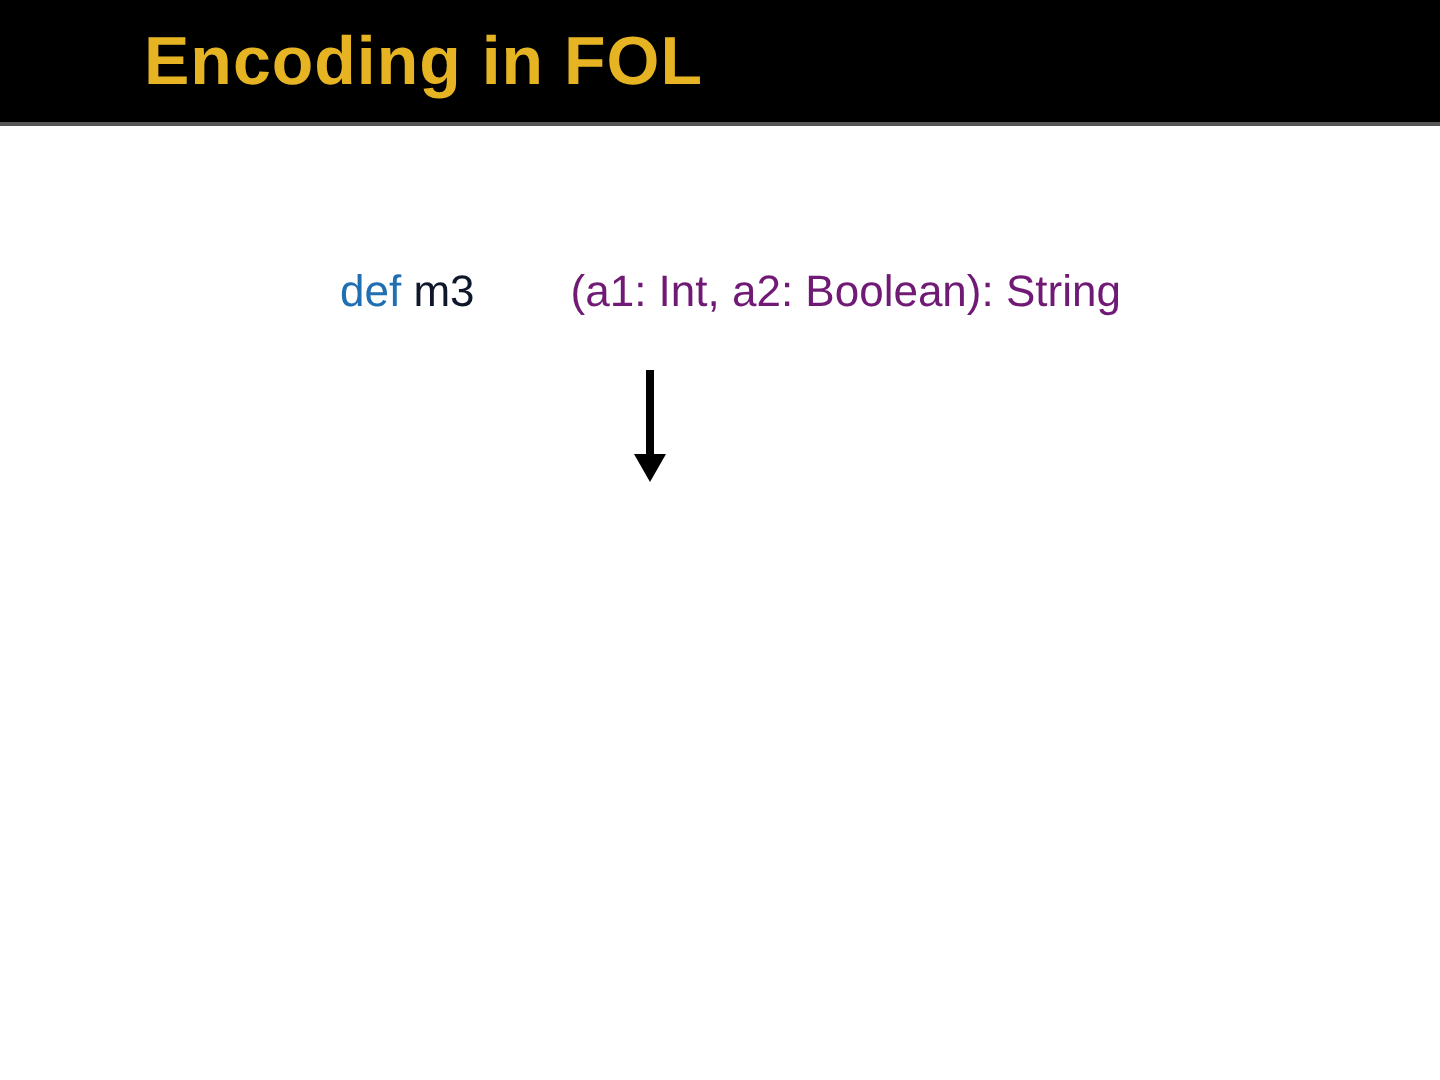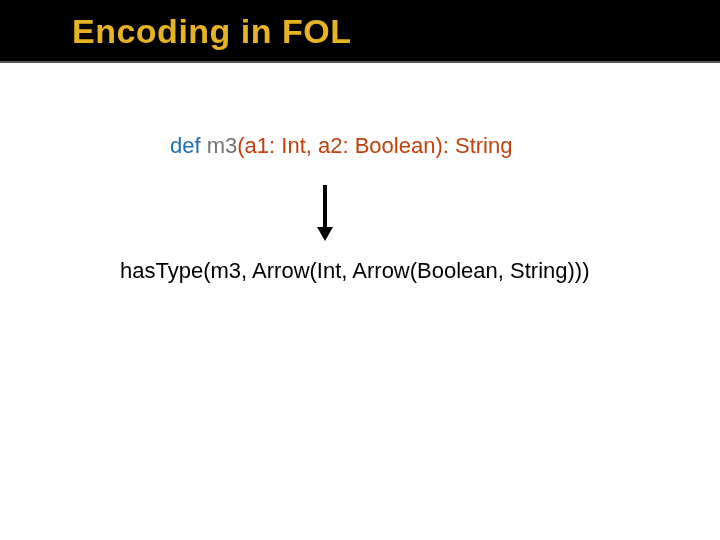--- a/index.html
+++ b/index.html
@@ -35,22 +35,22 @@
     width: 100%;
     height: calc(100% - 72px);
   }
   .line {
     position: absolute;
     font-size: 22px;
     color: #000000;
     white-space: nowrap;
   }
   .kw-def { color: #1f6fb2; }
-  .fname { color: #737373; }
-  .typ { color: #c2410c; }
+  .fname { color: #0f172a; }
+  .typ { color: #701a75; padding-left: 48px; }
   .arrow-holder {
     position: absolute;
     left: 315px;
     top: 120px;
   }
   .arrow-svg {
     width: 20px;
     height: 60px;
   }
 </style>
@@ -69,17 +69,16 @@
       <span class="kw-def">def</span><span class="fname"> m3</span><span class="typ">(a1: Int, a2: Boolean): String</span>
     </div>
 
     <div class="arrow-holder">
       <svg class="arrow-svg" viewBox="0 0 20 60">
         <line x1="10" y1="2" x2="10" y2="46" stroke="#000" stroke-width="4"></line>
         <polygon points="2,44 18,44 10,58" fill="#000"></polygon>
       </svg>
     </div>
 
-    <div class="line" style="left:120px; top:195px;">hasType(m3,  Arrow(Int, Arrow(Boolean, String)))</div>
 
 
   </div>
 </div>
 
 </body></html>

